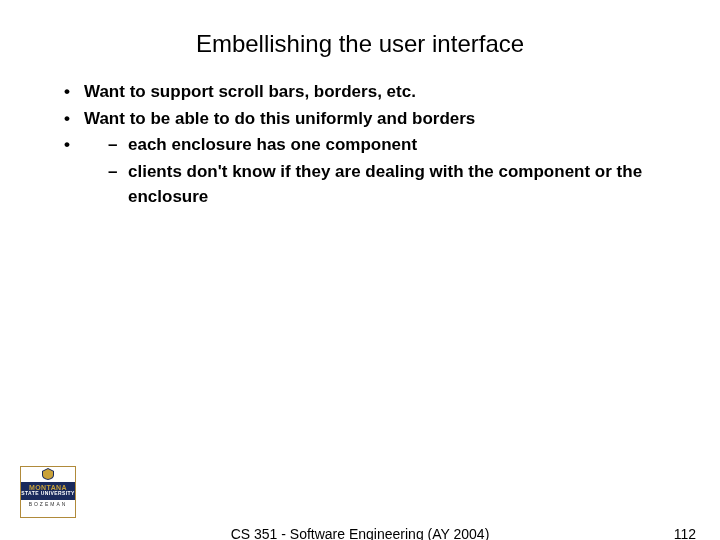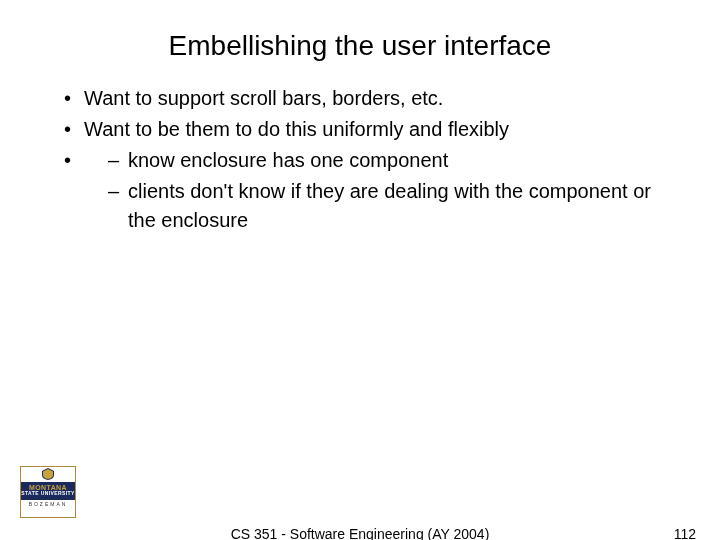--- a/index.html
+++ b/index.html
@@ -14,32 +14,33 @@
   }
   .slide {
     box-sizing: border-box;
     width: 720px;
     height: 540px;
     padding: 24px 40px 0 40px;
     position: relative;
   }
   .title {
     text-align: center;
-    font-size: 28px;
+    font-size: 24px;
     font-weight: 400;
     color: #000;
     margin: 6px 0 22px 0;
   }
   ul.top {
     list-style: none;
     padding: 0;
     margin: 0 0 0 20px;
-    font-size: 20px;
+    font-size: 17px;
     line-height: 1.45;
     color: #000;
+    font-weight: bold;
   }
   ul.top > li {
     position: relative;
     padding-left: 24px;
     margin-bottom: 2px;
   }
   ul.top > li::before {
     content: "•";
     position: absolute;
     left: 4px;
@@ -119,25 +120,25 @@
 </head>
 <body>
 
 <div class="slide">
 
   <div class="title">Embellishing the user interface</div>
 
   <ul class="top">
     <li><span>Want to support scroll bars, borders, etc.</span></li>
     <li>
-      <span>Want to be them to do this uniformly and flexibly</span>
+      <span>Want to be able to do this uniformly and borders</span>
     </li>
     <li>
       <ul class="sub">
-        <li><span>know enclosure has one component</span></li>
+        <li><span>each enclosure has one component</span></li>
         <li><span>clients don't know if they are dealing with the component or the enclosure</span></li>
       </ul>
     </li>
   </ul>
 
   <div class="logo">
     <div class="logo-top">
       <svg width="14" height="12" viewBox="0 0 14 12">
         <path d="M7 0 L13 3 L13 7 Q13 11 7 12 Q1 11 1 7 L1 3 Z" fill="#1a2a5c"></path>
         <path d="M7 1 L12 3.5 L12 7 Q12 10 7 11 Q2 10 2 7 L2 3.5 Z" fill="#c9a23a"></path>

